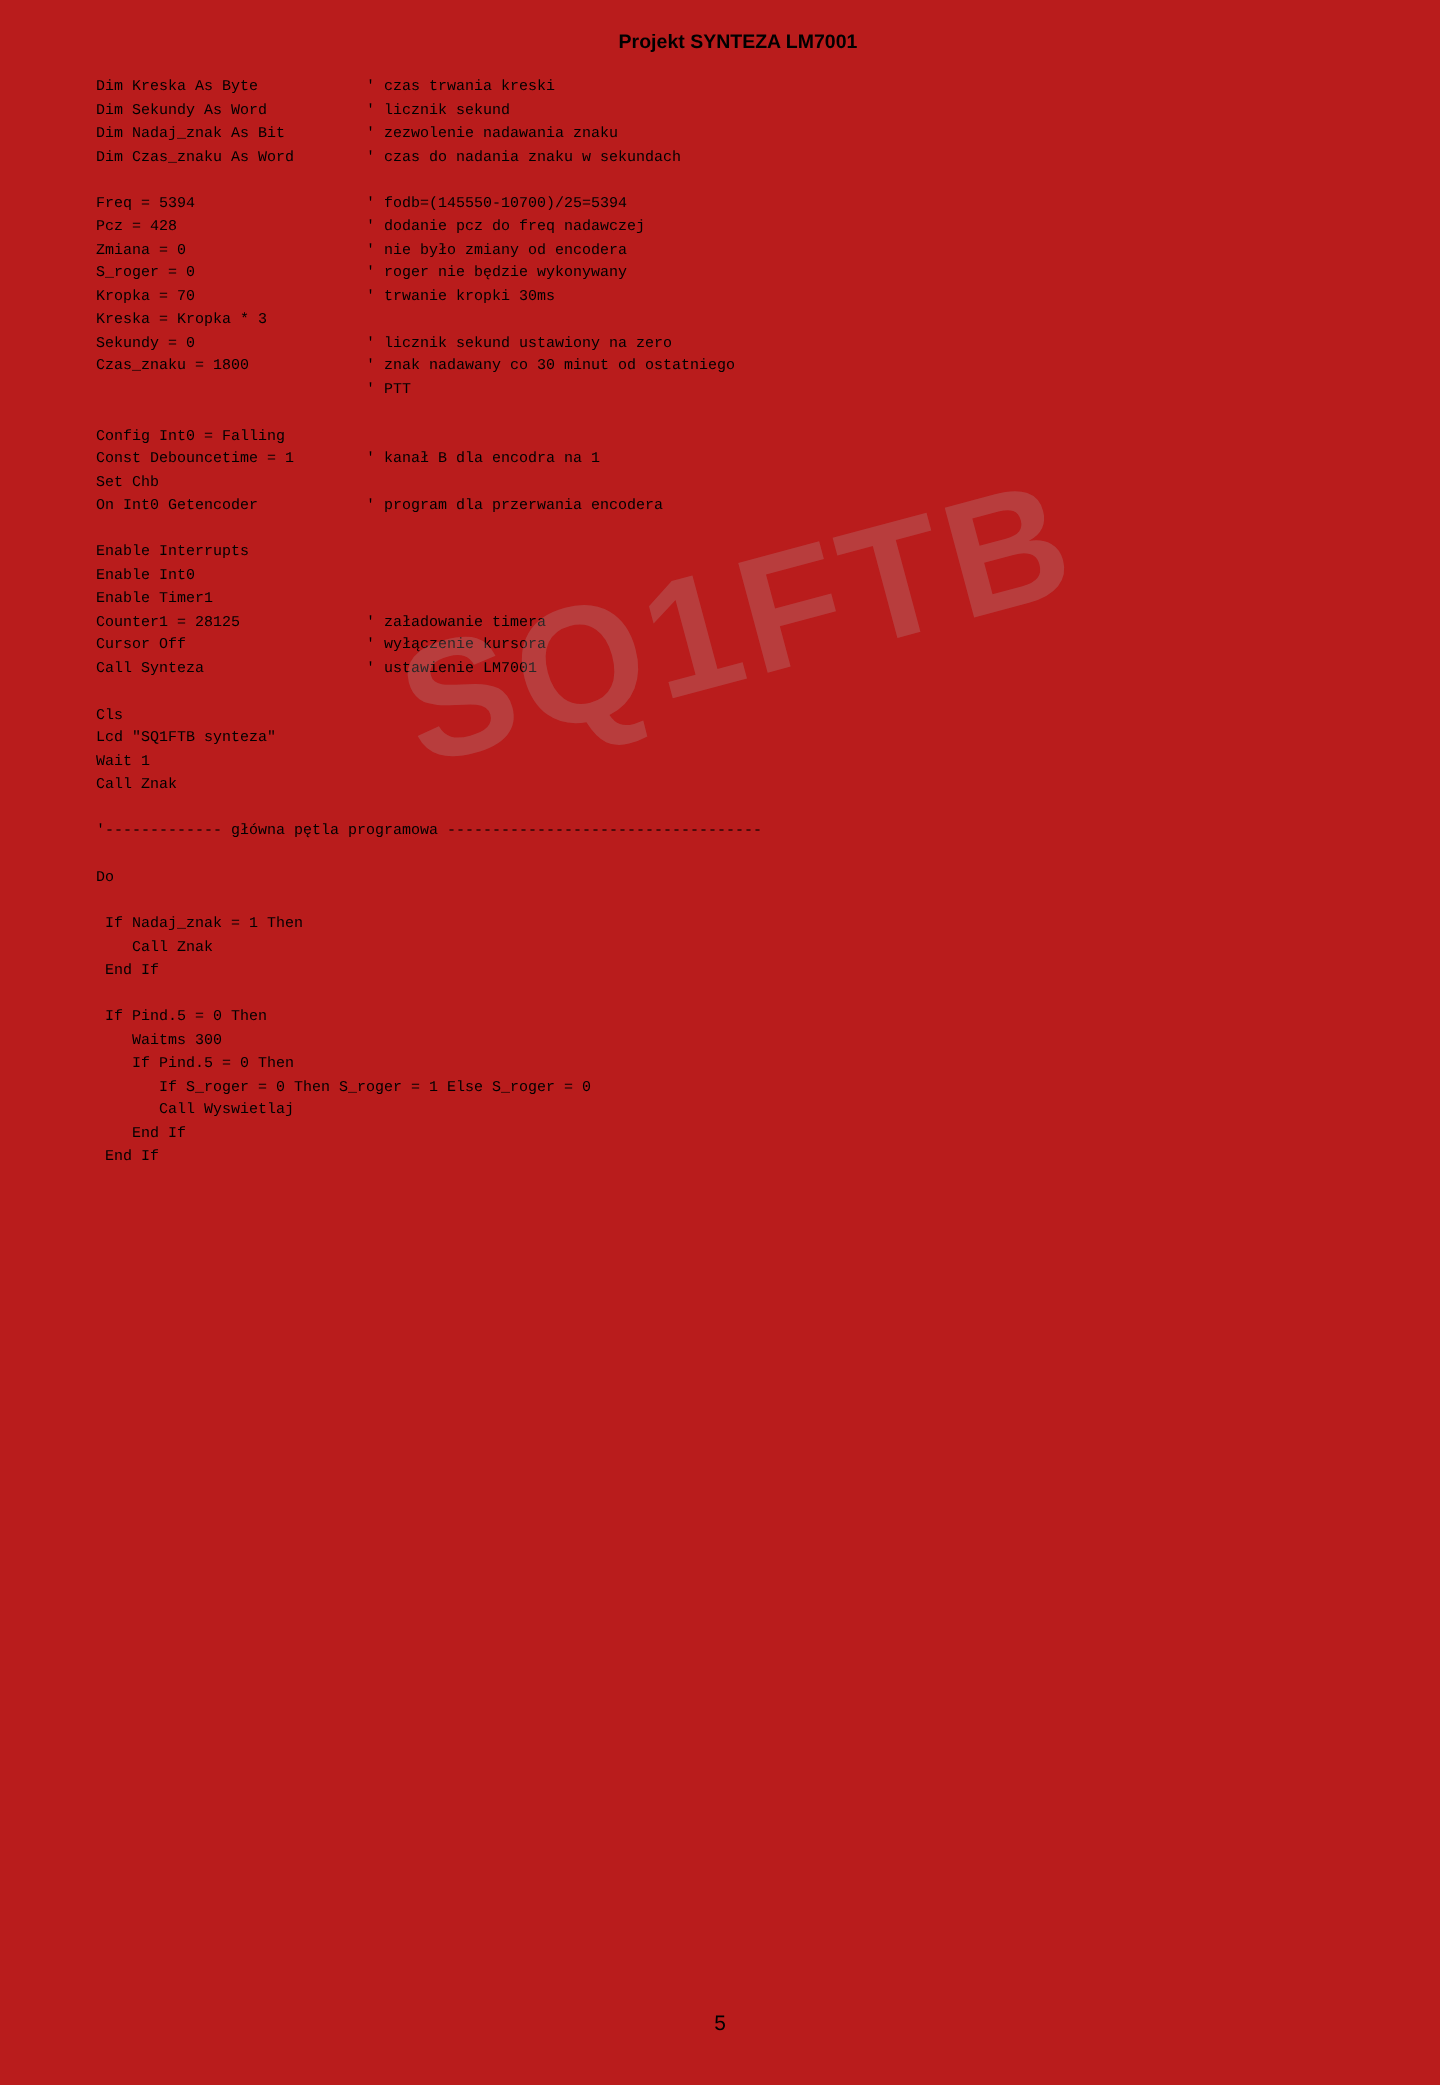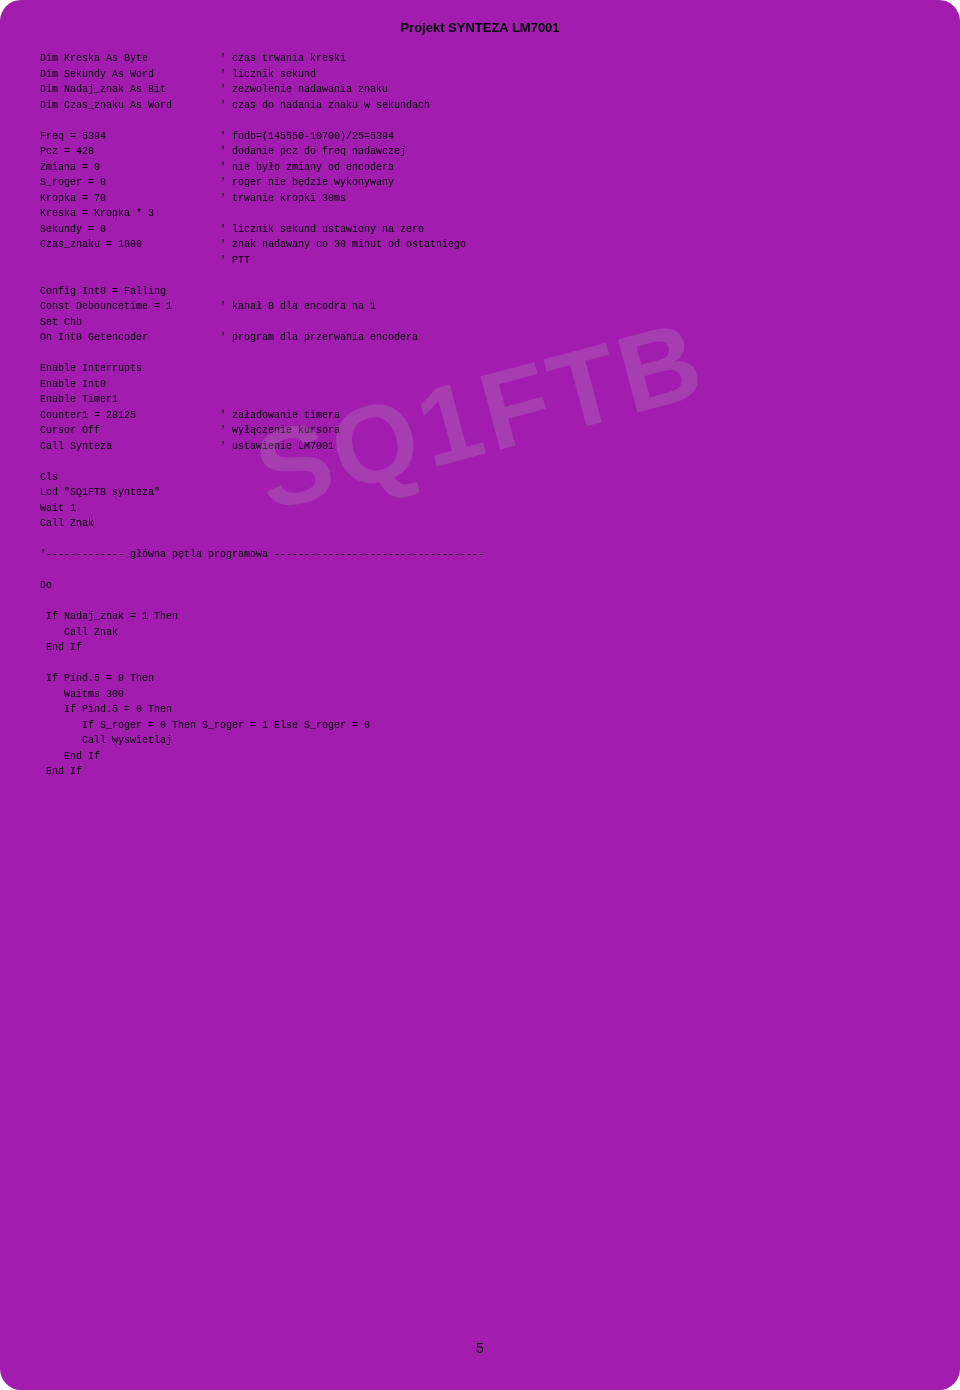--- a/index.html
+++ b/index.html
@@ -12,24 +12,23 @@
       background: #ffffff;
       font-family: 'Courier New', Courier, monospace;
       width: 960px;
       min-height: 1390px;
       position: relative;
     }
 
     .page {
       width: 960px;
       min-height: 1390px;
-      background: #a21caf;
+      background: #b91c1c;
       position: relative;
-      padding: 20px 40px 60px 40px;
-      border-radius: 21px;
+      padding: 20px 40px 60px 64px;
     }
 
     .project-title {
       text-align: center;
       font-family: Arial, sans-serif;
       font-size: 13px;
       font-weight: bold;
       margin-bottom: 16px;
       color: #000;
     }

